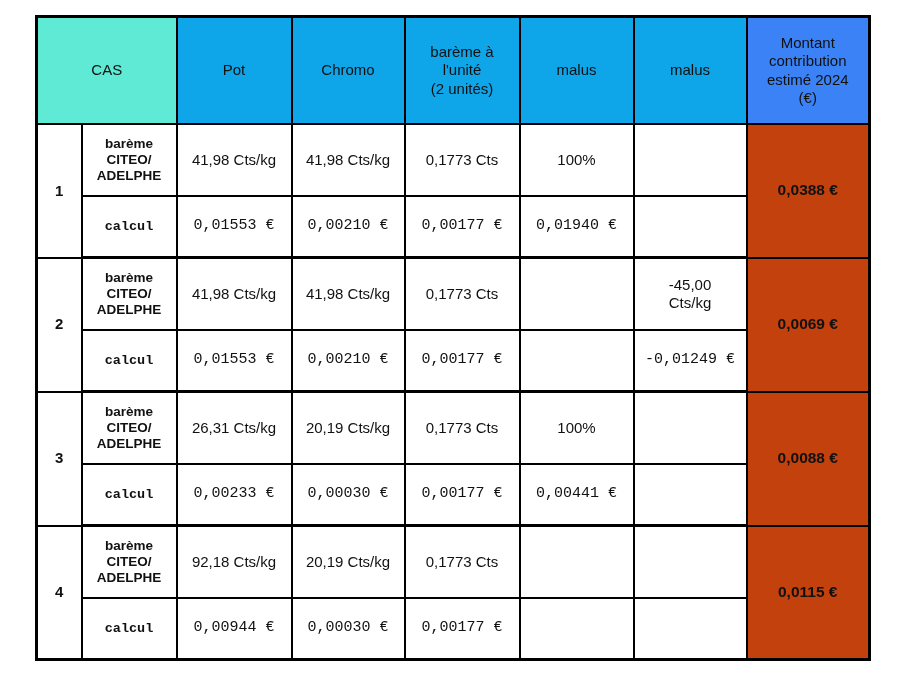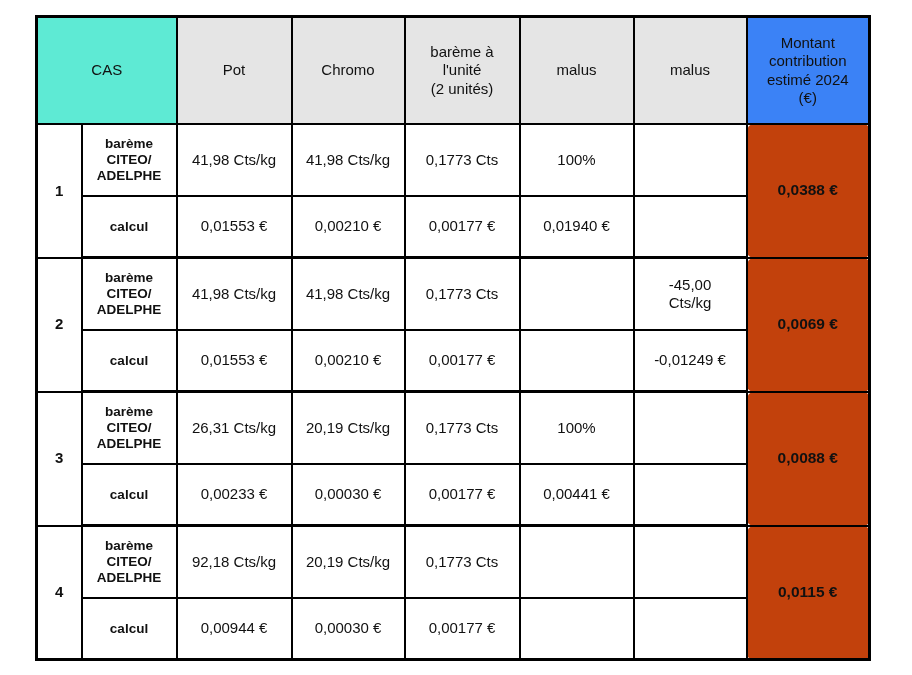--- a/index.html
+++ b/index.html
@@ -42,28 +42,28 @@
   .col-pot    { width: 115px; }
   .col-chromo { width: 113px; }
   .col-unite  { width: 115px; }
   .col-malus  { width: 114px; }
   .col-prime  { width: 113px; }
   .col-mont   { width: 123px; }
 
   
   thead th { height: 101px; border-bottom: 3px solid #000000; }
   .hdr-gray  { background: #5eead4; }
-  .hdr-green { background: #e5e5e5; }
+  .hdr-green { background: #0ea5e9; }
   .hdr-peach { background: #3b82f6; font-weight: bold; font-size: 13.5px; line-height: 1.3; margin-left: 24px; }
 
   
-  tr.bareme-row td { height: 66px; border-radius: 7px; }
+  tr.bareme-row td { height: 66px; }
   tr.calcul-row td { height: 55px; }
   tr.bareme-row td.inner { border-bottom: 1px solid #4a4a4a; }
-  tr.calcul-row td { border-bottom: 3px solid #000000; }
+  tr.calcul-row td { border-bottom: 3px solid #000000; font-family: Liberation Mono, monospace; }
 
   td.case-num   { font-weight: bold; font-size: 15px; }
   td.row-label  { font-weight: bold; font-size: 13.5px; line-height: 1.18; }
   td.montant    { background: #c2410c; font-weight: bold; font-size: 15.5px; }
 </style>
 </head>
 <body>
 
 <div class="page">
   <table class="contrib-table">

